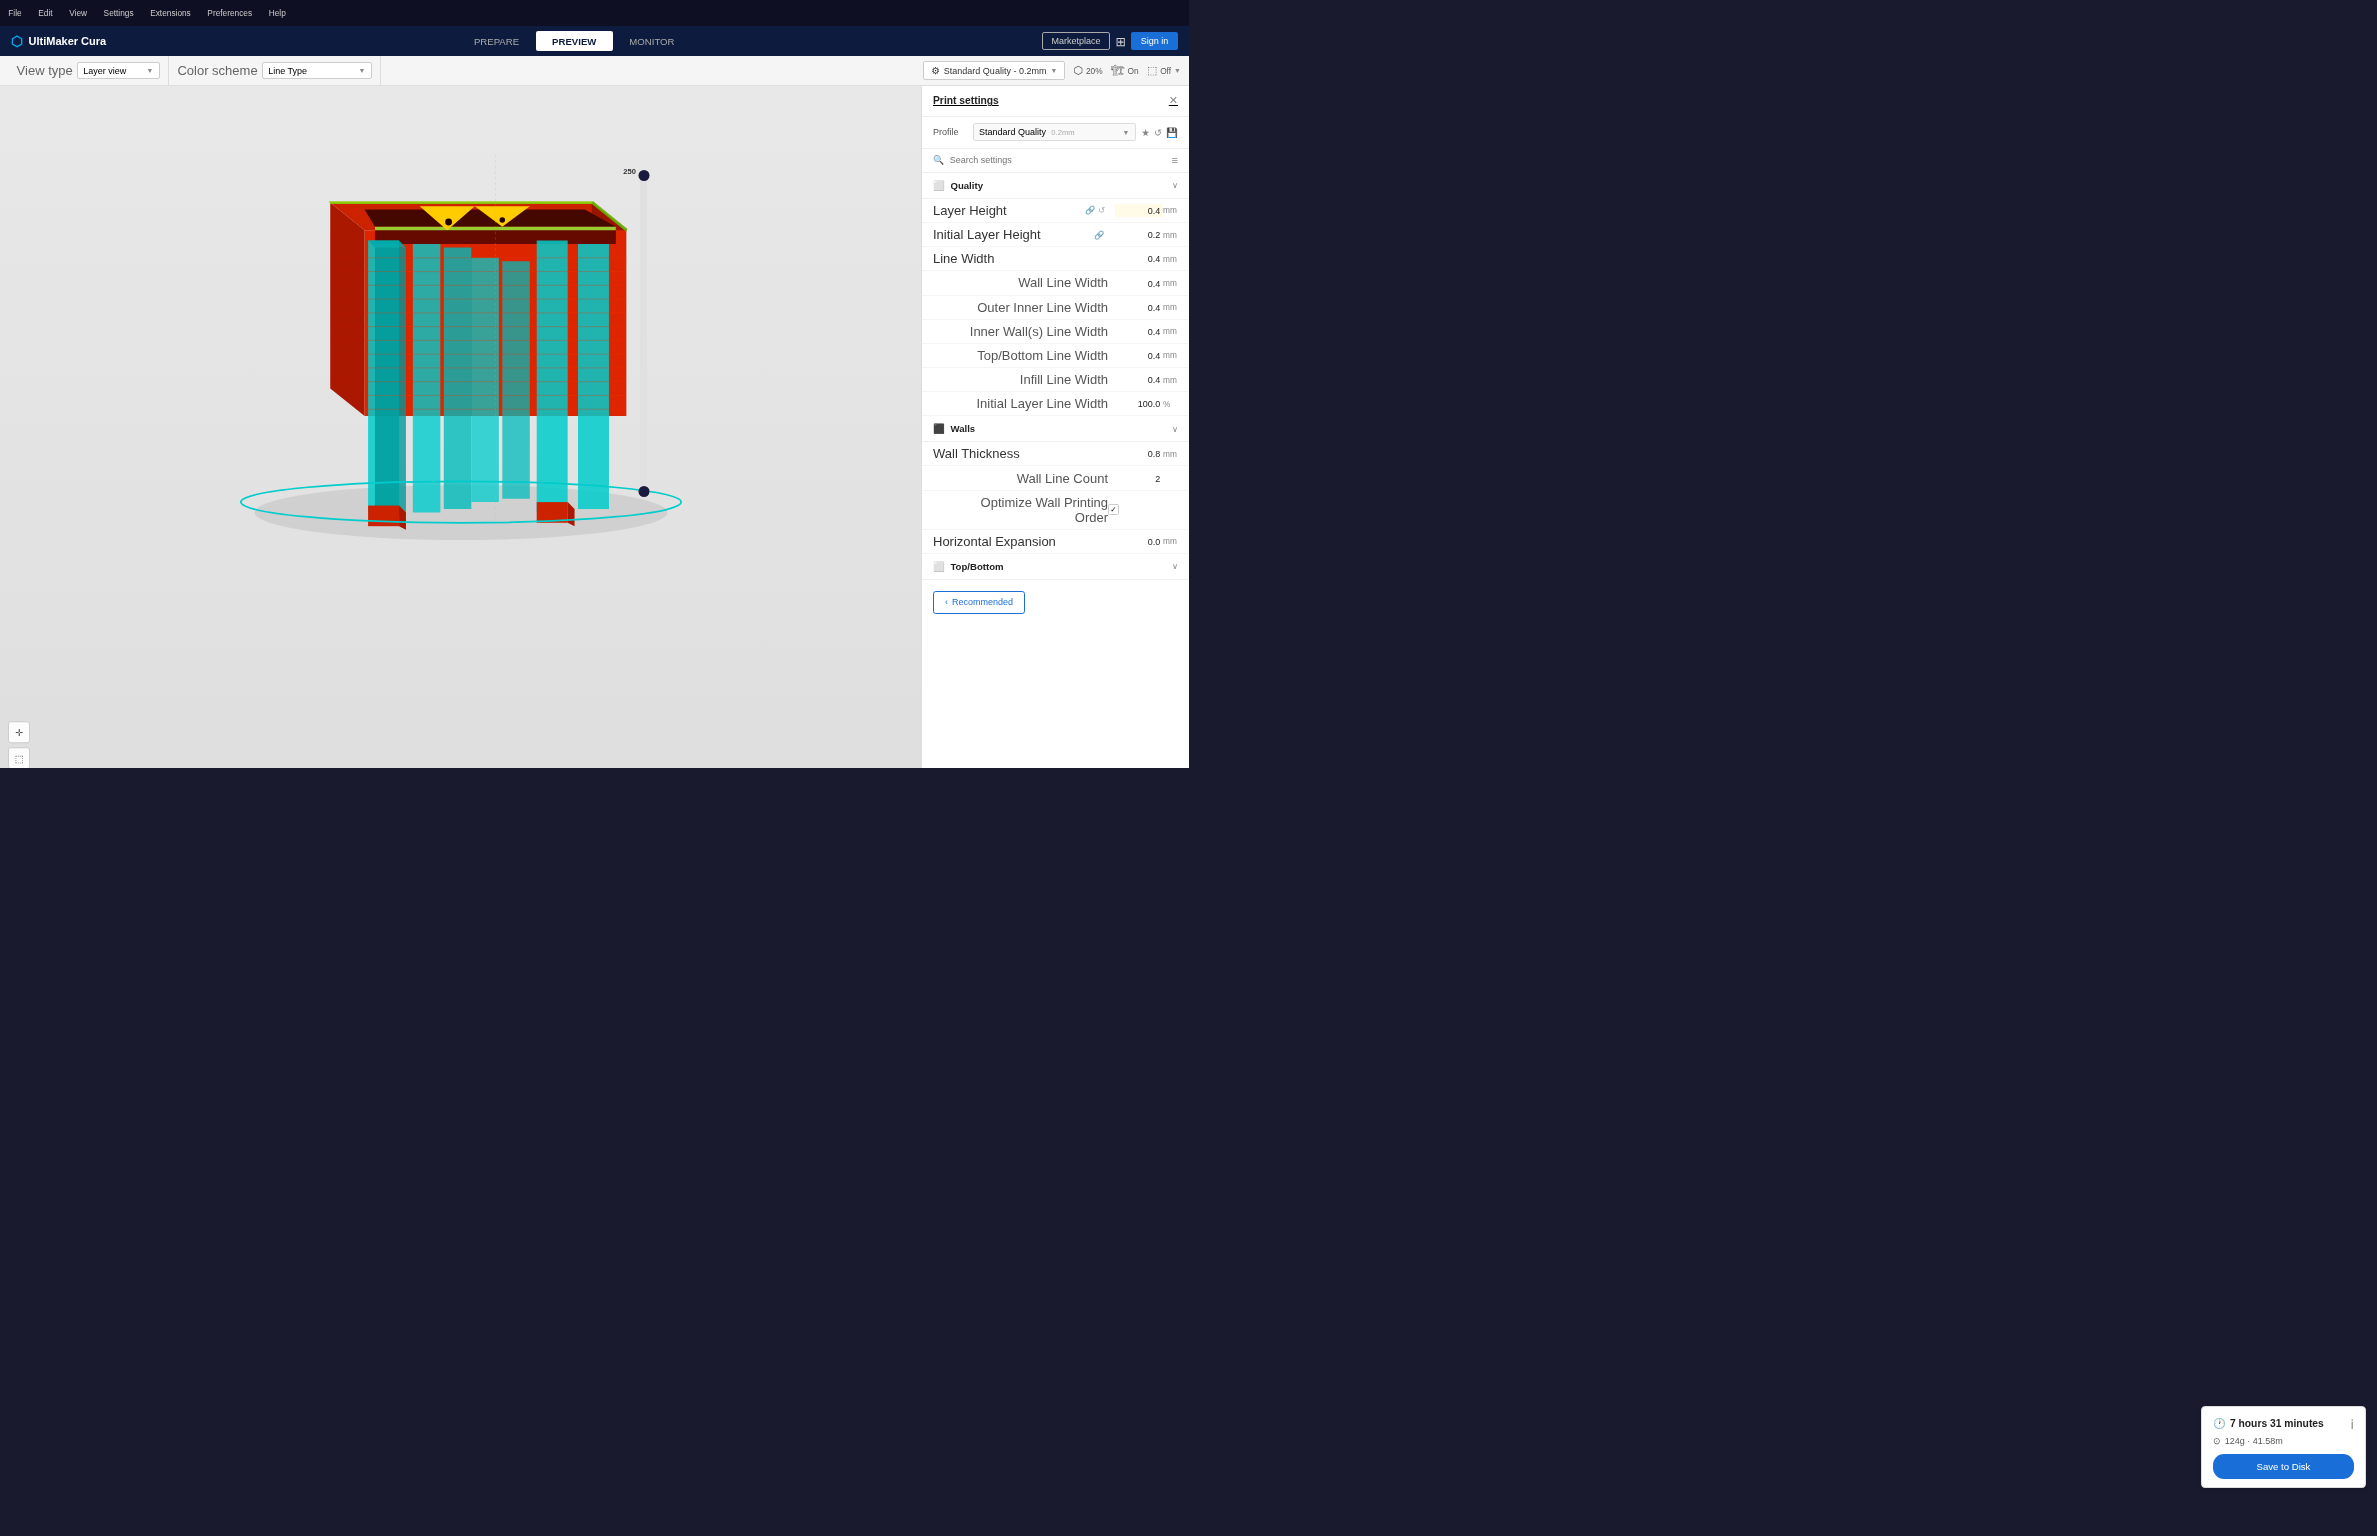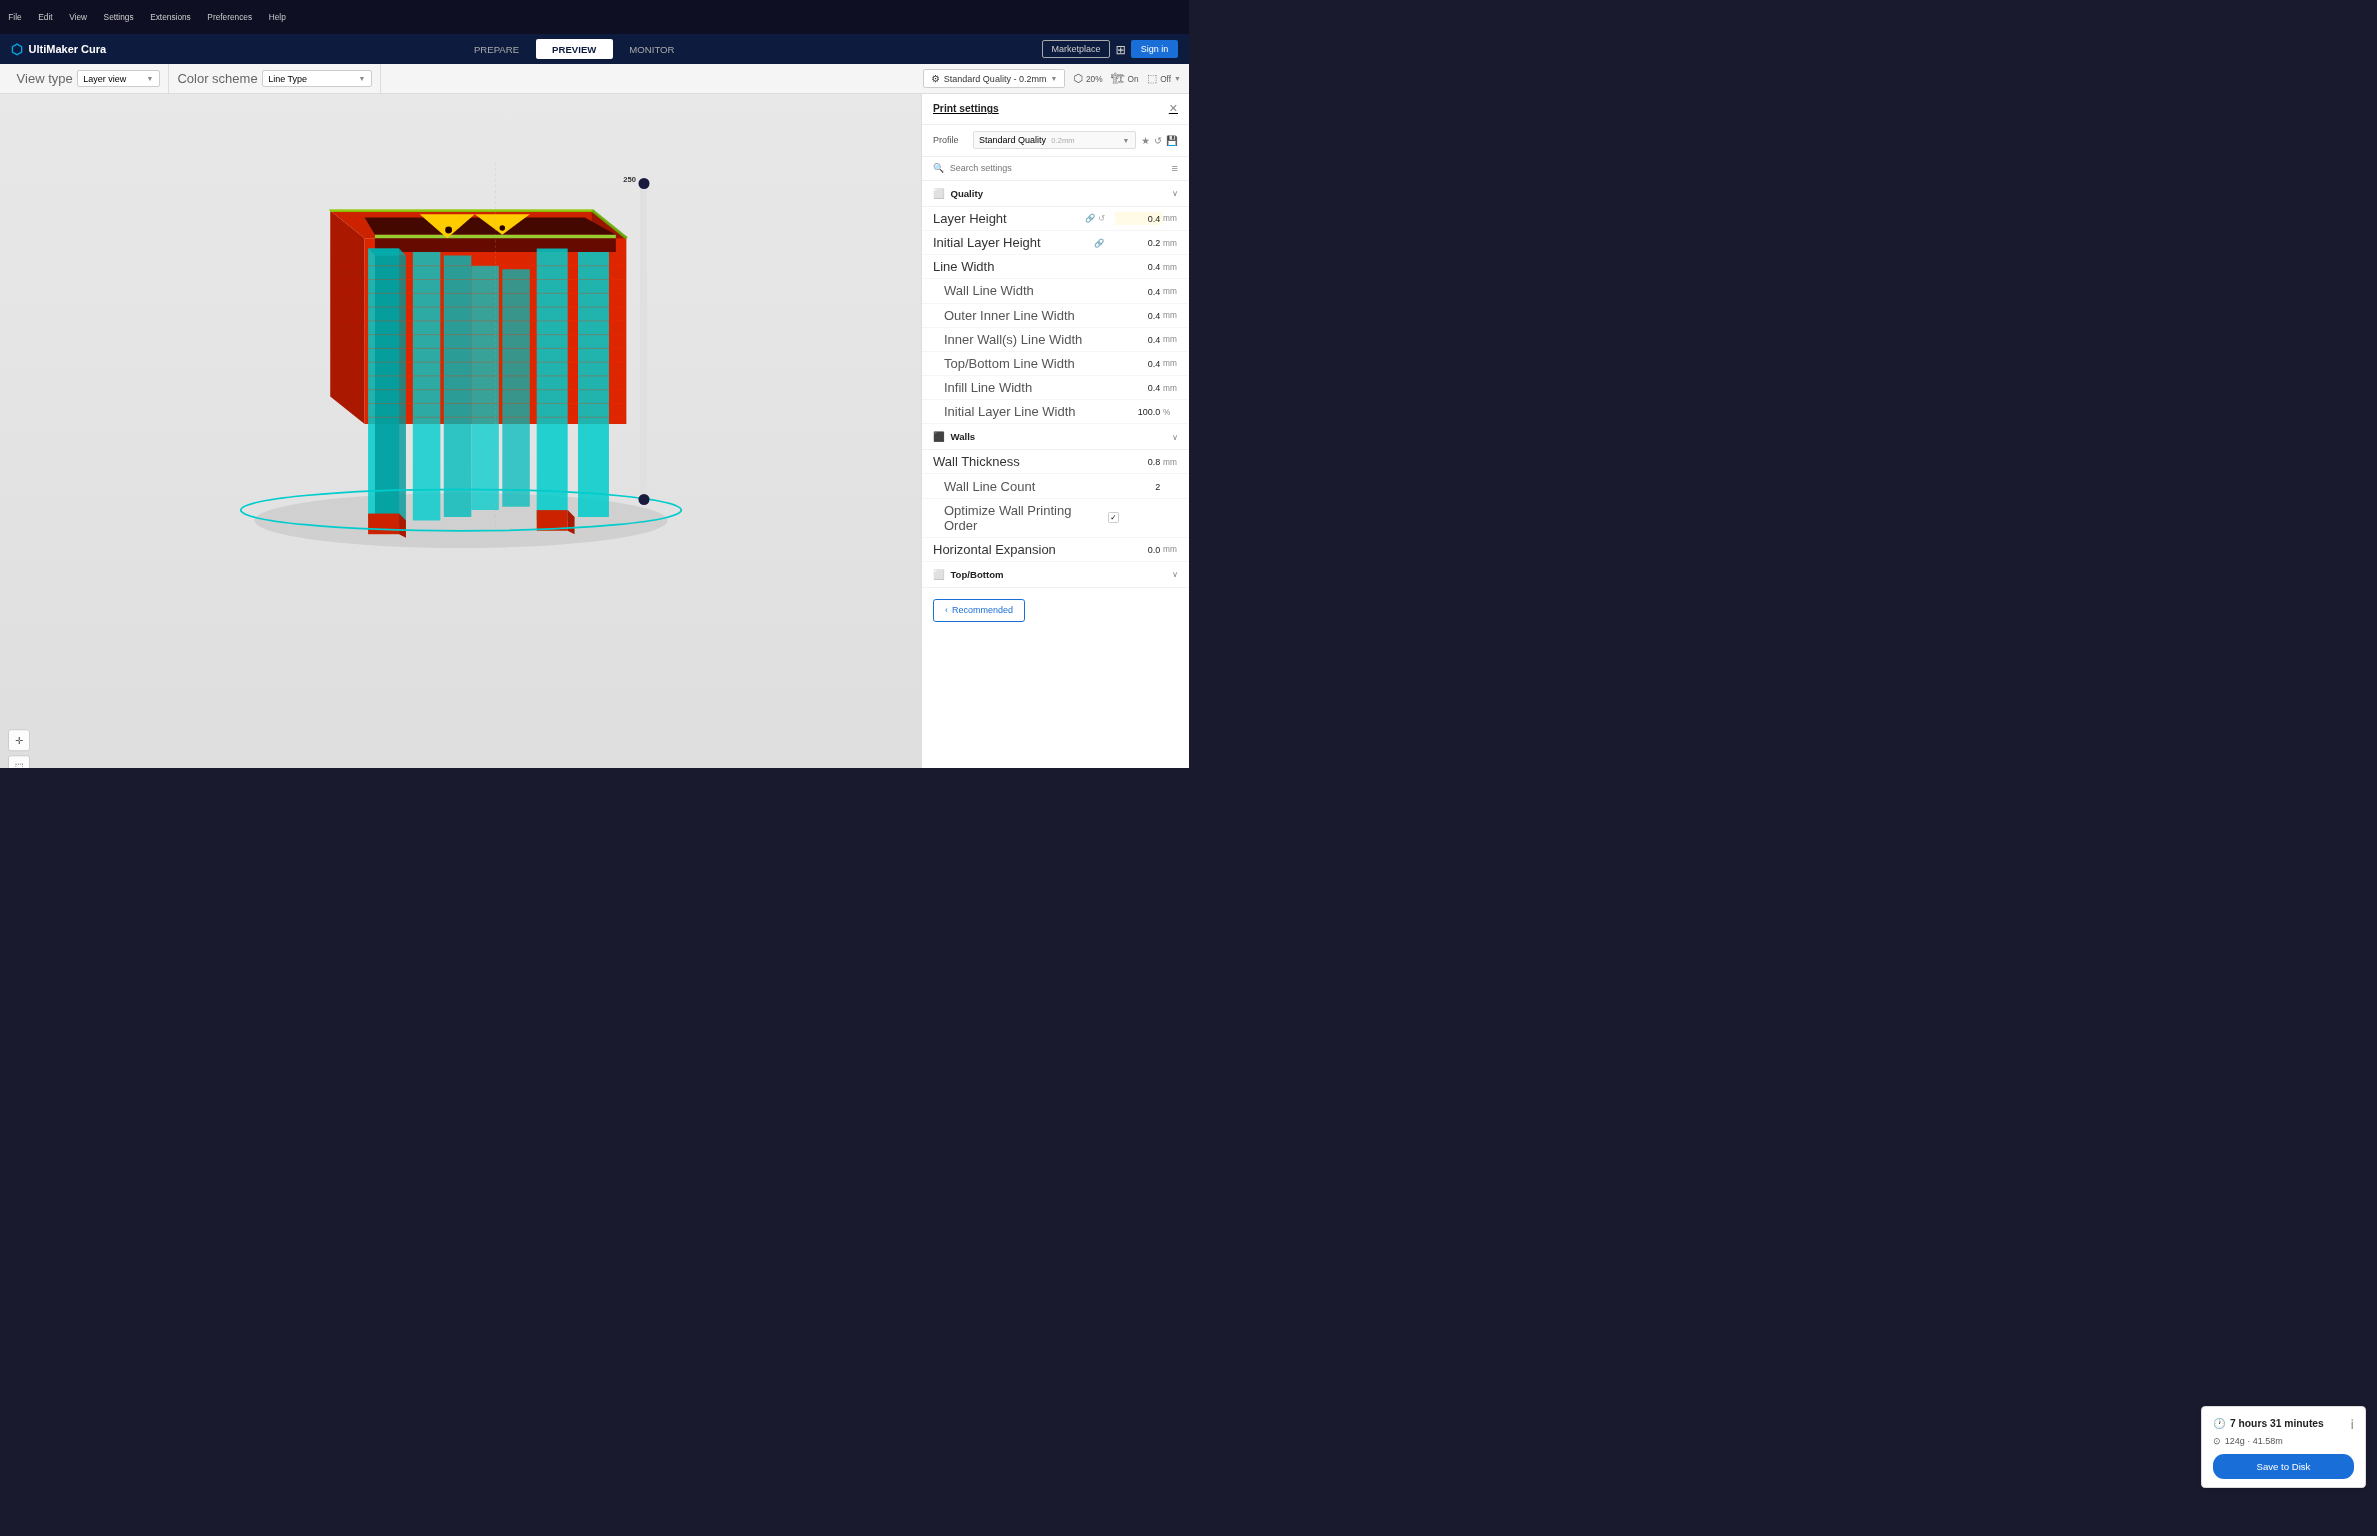--- a/index.html
+++ b/index.html
@@ -1,19 +1,19 @@
 <!DOCTYPE html>
 <html style="font-size:11px"><head>
   <meta charset="utf-8">
   <style>
     * { box-sizing: border-box; margin: 0; padding: 0; }
     body { font-family: -apple-system, BlinkMacSystemFont, 'Segoe UI', sans-serif; background: #1a1a2e; overflow: hidden; width: 1189px; height: 768px; transform-origin: top left; }
     
     
-    #menu-bar { background: #0f0f23; color: #ccc; height: 34px; display: flex; align-items: center; padding: 0 5.5px; gap: 11px; font-size: 8.3px; }
+    #menu-bar { background: #0f0f23; color: #ccc; height: 26px; display: flex; align-items: center; padding: 0 5.5px; gap: 11px; font-size: 8.3px; }
     #menu-bar span { cursor: pointer; padding: 1.4px 2.8px; }
     
     
     #title-bar { background: #0d1b3e; height: 30px; display: flex; align-items: center; justify-content: space-between; padding: 0 11px; }
     #logo { display: flex; align-items: center; gap: 5.5px; color: white; font-size: 11px; font-weight: 600; }
     #logo-icon { color: #00a8e8; font-size: 13.8px; }
     #nav-buttons { display: flex; gap: 0; }
     .nav-btn { padding: 4.1px 16.5px; font-size: 9.6px; font-weight: 500; border: none; cursor: pointer; background: transparent; color: #aaa; }
     .nav-btn.active { background: white; color: #0d1b3e; border-radius: 2.1px; font-weight: 600; }
     #title-actions { display: flex; align-items: center; gap: 5.5px; }
@@ -88,21 +88,21 @@
     
     
     .section-header { display: flex; align-items: center; justify-content: space-between; padding: 6.9px 11px; cursor: pointer; border-bottom: 0.7px solid #f0f0f0; }
     .section-title { font-size: 9.6px; font-weight: 600; color: #222; display: flex; align-items: center; gap: 5.5px; }
     .section-icon { font-size: 9.6px; }
     .section-chevron { color: #888; font-size: 8.3px; }
     
     
     .setting-row { display: flex; align-items: center; padding: 4.1px 11px 4.1px 11px; border-bottom: 0.7px solid #f5f5f5; }
     .setting-name { flex: 1; font-size: 13px; color: #333; }
-    .setting-name.indented { padding-left: 11px; color: #555; }
+    .setting-name.indented { padding-left: 11px; color: #555; text-align: right; }
     .setting-actions { display: flex; align-items: center; gap: 2.8px; margin-right: 2.8px; }
     .setting-action-btn { background: none; border: none; cursor: pointer; color: #aaa; font-size: 8.3px; }
     .setting-value { min-width: 55px; text-align: right; }
     .setting-input { width: 48px; border: none; outline: none; text-align: right; font-size: 9px; color: #222; background: #fffbe6; padding: 1.4px 2.8px; }
     .setting-value-text { font-size: 9px; color: #222; padding: 1.4px 2.8px; }
     .setting-unit { font-size: 8.3px; color: #888; min-width: 15px; }
     .setting-checkbox { width: 11px; height: 11px; border: 0.7px solid #ccc; border-radius: 1.4px; display: flex; align-items: center; justify-content: center; font-size: 7.6px; background: white; }
     
     
     #recommended-section { padding: 11px; }

